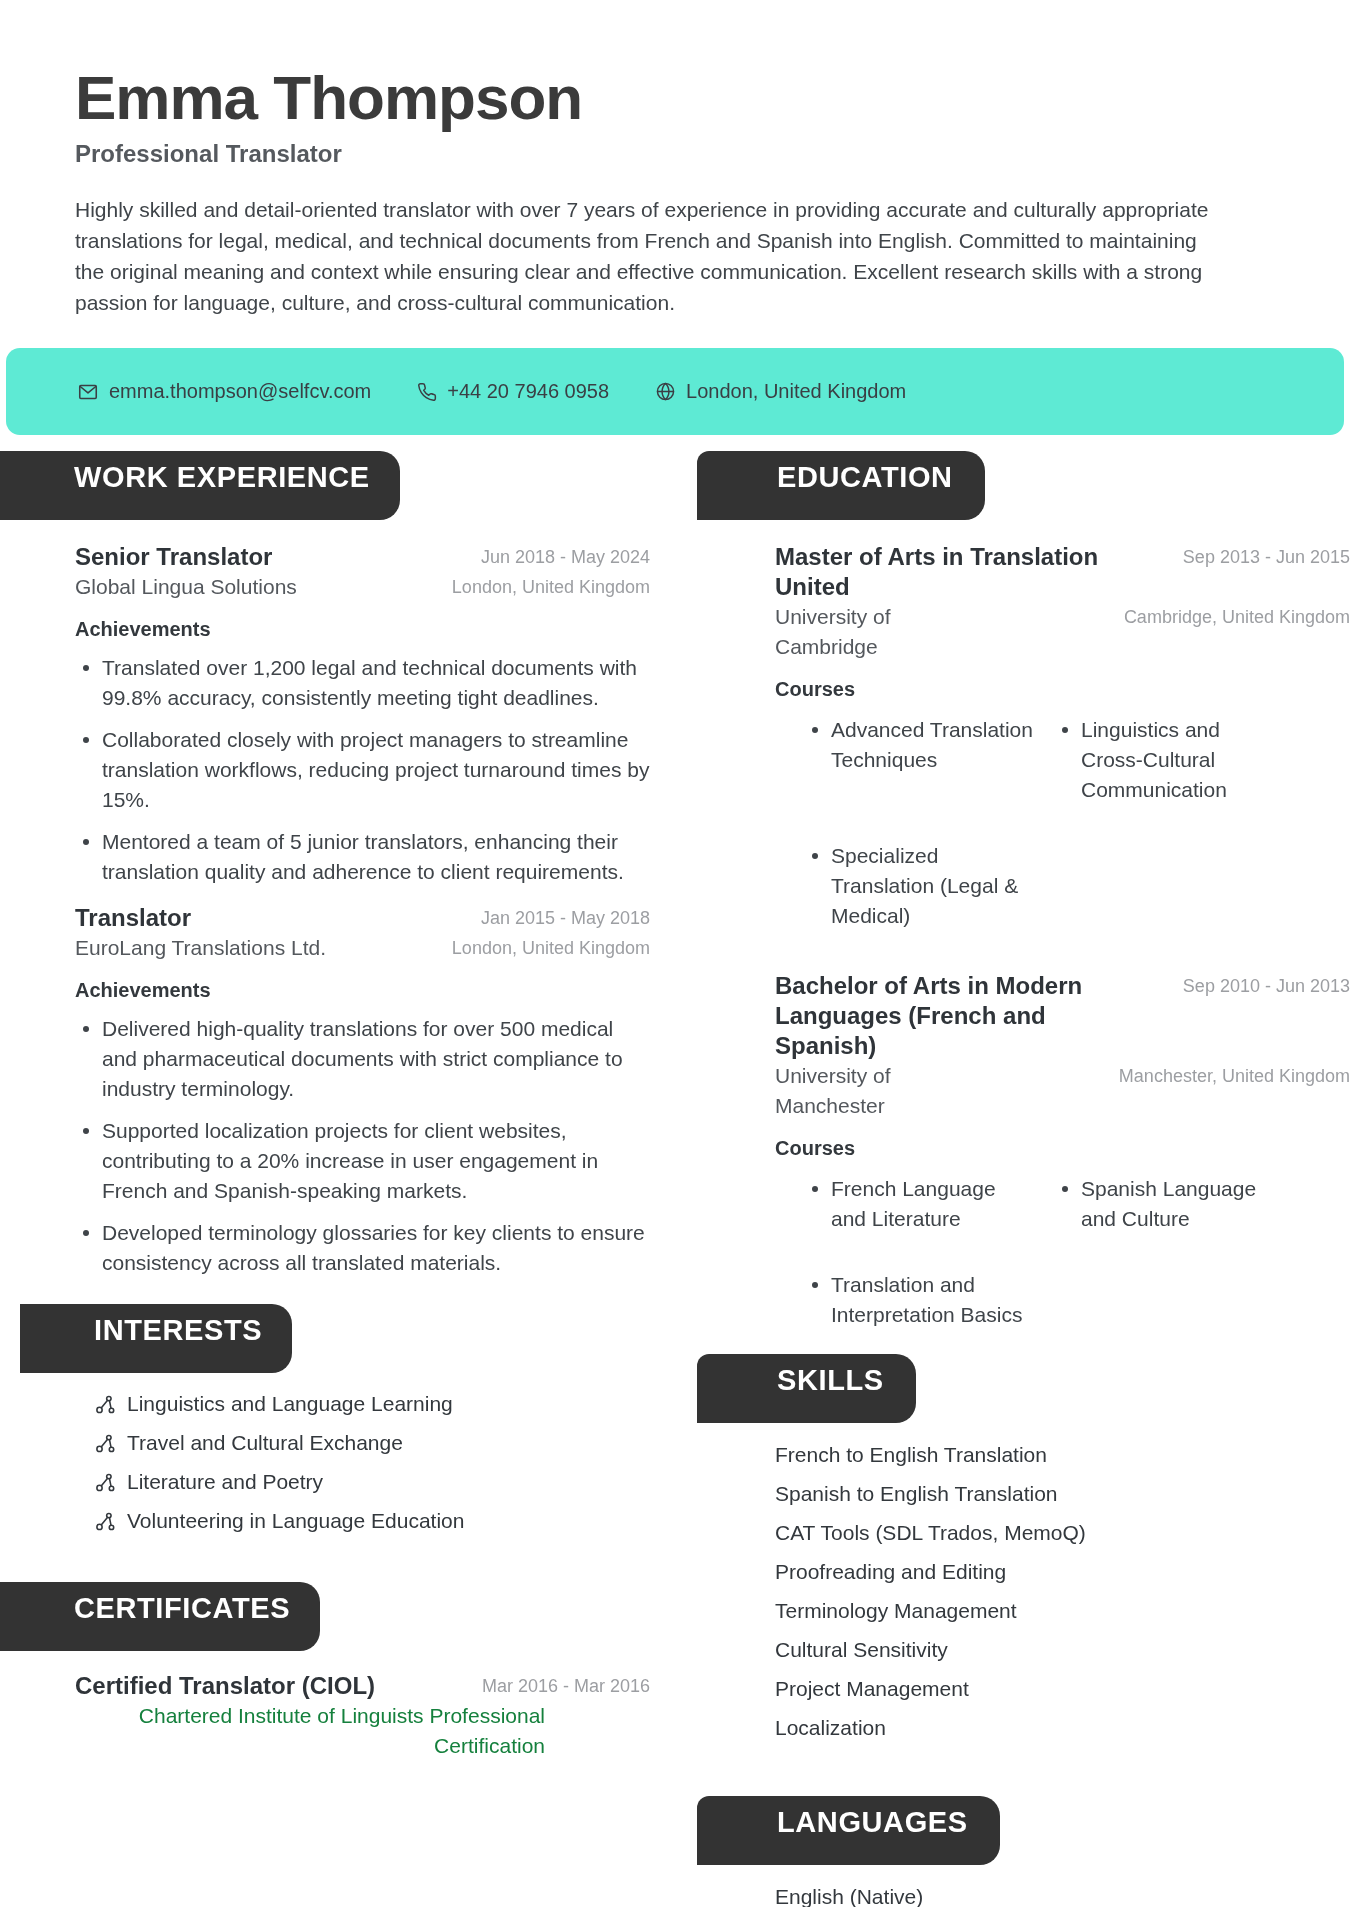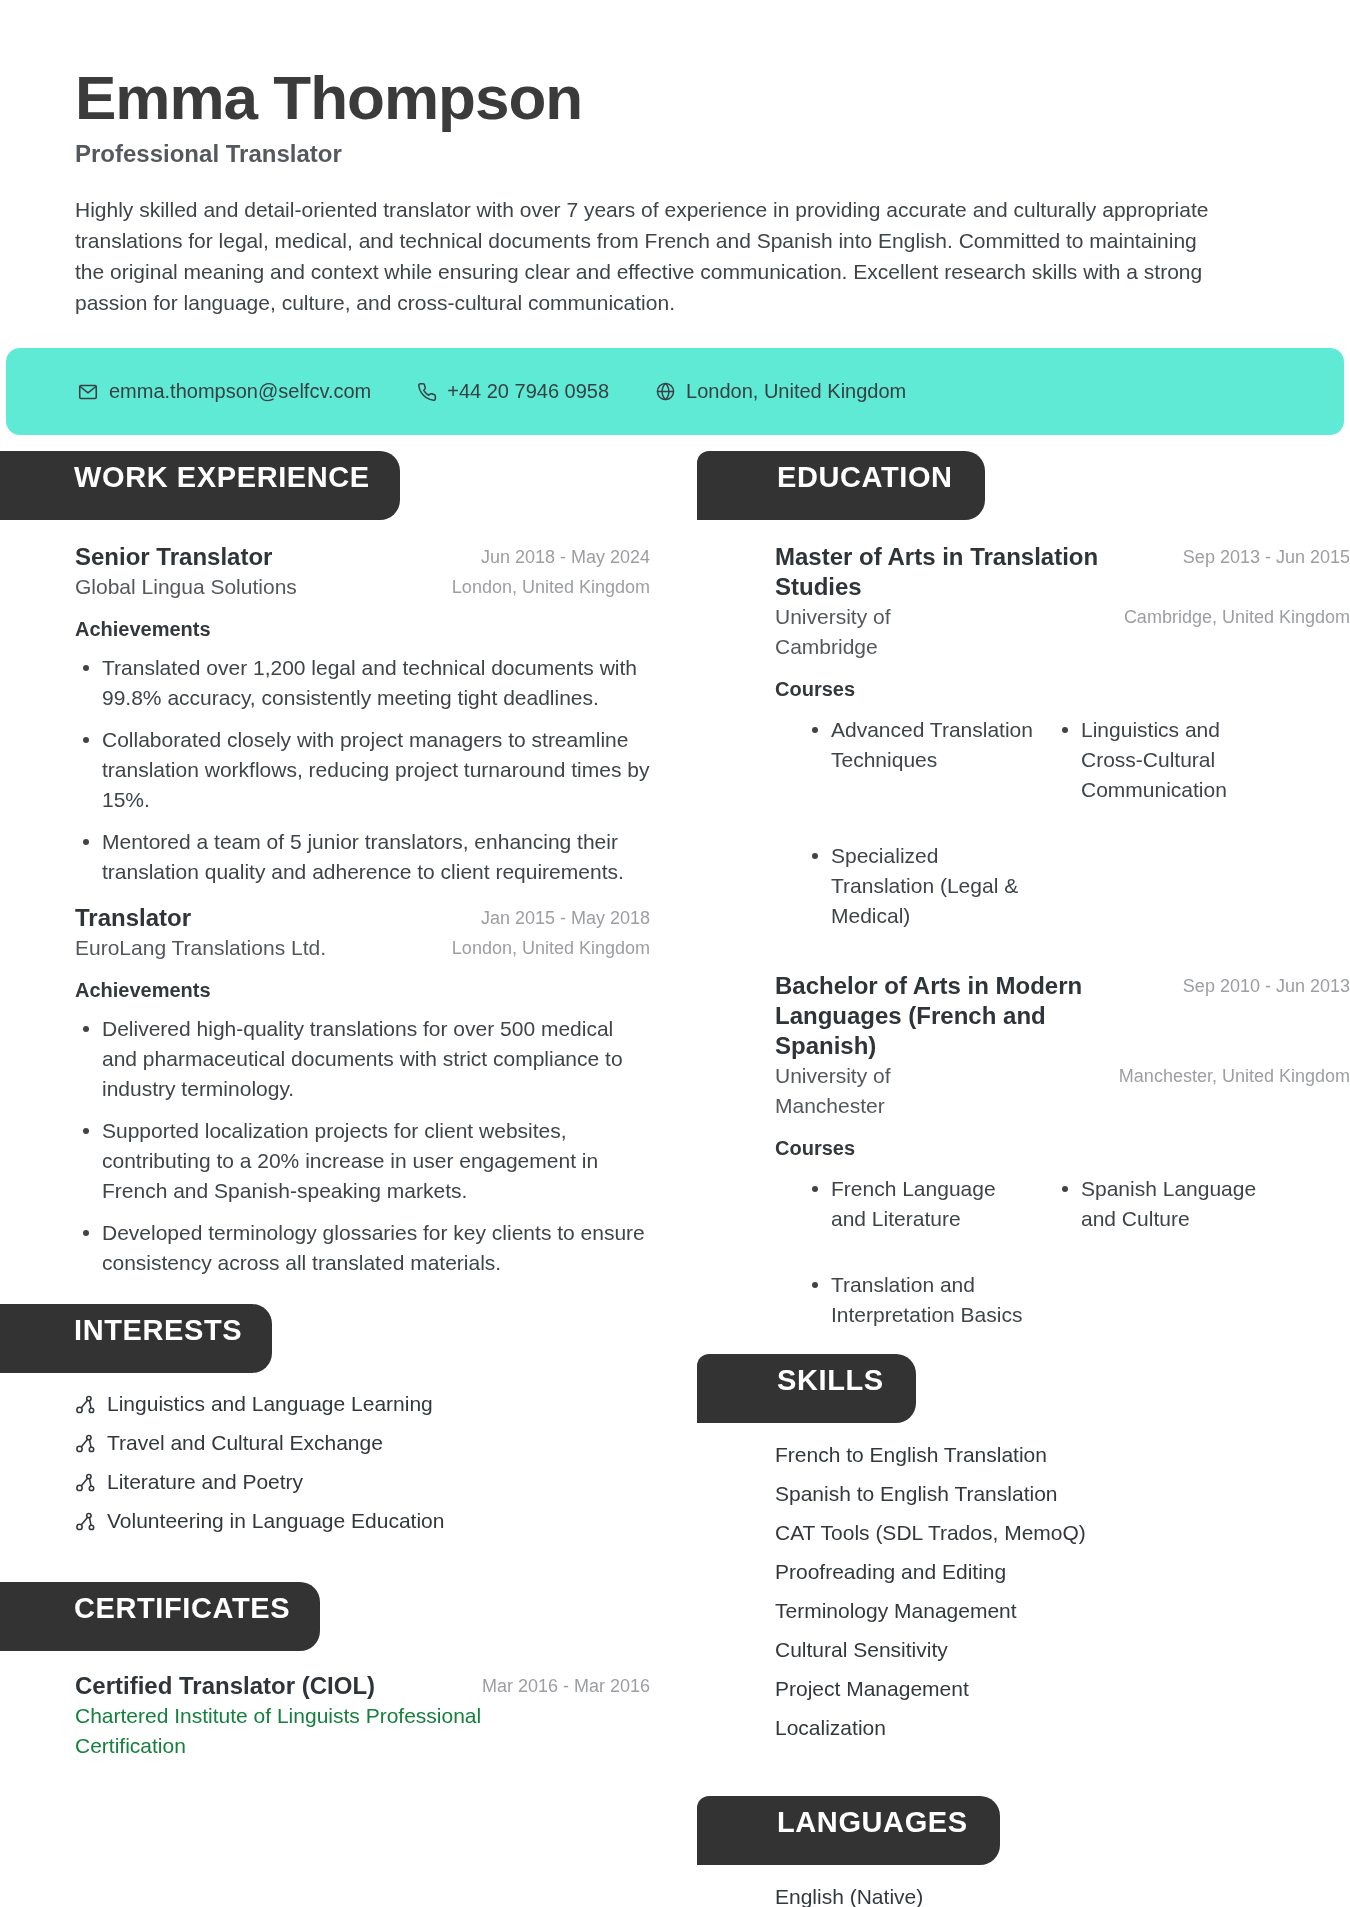--- a/index.html
+++ b/index.html
@@ -56,29 +56,29 @@
   .bullets li::before { content:""; position:absolute; left:8px; top:12px; width:6px; height:6px;
                         border-radius:50%; background:#3f4449; }
 
   .courses { list-style:none; display:grid; grid-template-columns:228px 228px; column-gap:22px;
              row-gap:36px; margin:14px 0 0 30px; }
   .courses li { position:relative; padding-left:26px; font-size:21px; line-height:30px; color:#3f4449; }
   .courses li::before { content:""; position:absolute; left:7px; top:12px; width:6px; height:6px;
                         border-radius:50%; background:#3f4449; }
 
   
-  .section-interests { margin-top:26px; }
+  .section-interests { margin-top:26px;padding-left:20px; }
   .interests-list { list-style:none; margin-top:16px; }
   .interests-list li { display:flex; align-items:center; gap:11px; font-size:21px; color:#33383d;
                        line-height:30px; margin-bottom:9px; }
   .interests-list svg { flex:0 0 auto; }
 
   
   .section-certificates { margin-top:46px; }
-  .section-certificates .content { margin-top:20px; }
+  .section-certificates .content { margin-top:20px;text-align:right; }
   .cert-issuer { font-size:21px; color:#15803d; line-height:30px; max-width:470px; margin-top:0; }
 
   
   .section-skills { margin-top:24px; }
   .section-languages { margin-top:56px; }
   .pill-list { display:flex; flex-wrap:wrap; column-gap:44px; row-gap:15px; margin-top:20px;
                max-width:520px; font-size:21px; color:#33383d; line-height:24px;flex-direction:column; }
 </style>
 </head>
 <body>
@@ -234,21 +234,21 @@
     <div class="col-right">
 
       <section class="section-education">
         <div class="banner banner-right">
           <span>EDUCATION</span>
         </div>
         <div class="content">
 
           <article class="degree">
             <div class="entry-head">
-              <div class="entry-title edu-title">Master of Arts in Translation Studies</div>
+              <div class="entry-title edu-title">Master of Arts in Translation United</div>
               <div class="entry-date">Sep 2013 - Jun 2015</div>
             </div>
             <div class="entry-sub">
               <div class="entry-org edu-org">University of Cambridge</div>
               <div class="entry-loc">Cambridge, United Kingdom</div>
             </div>
             <div class="label">Courses</div>
             <ul class="courses">
               <li>Advanced Translation Techniques</li>
               <li>Linguistics and Cross-Cultural Communication</li>

